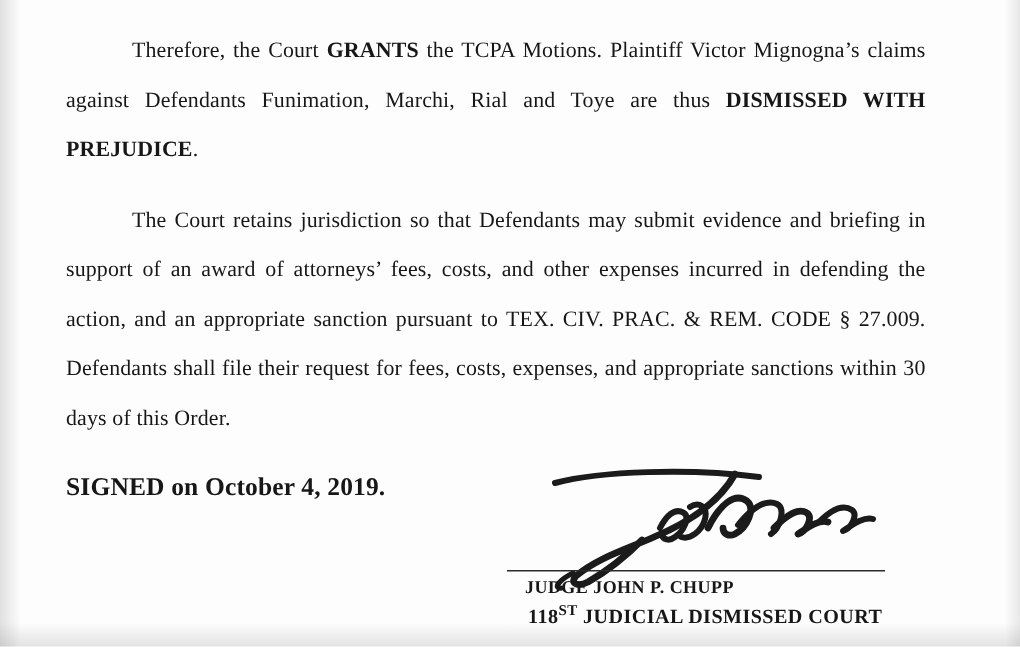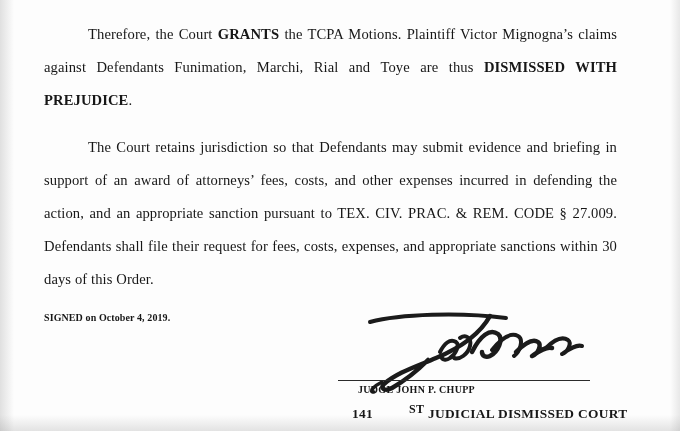--- a/index.html
+++ b/index.html
@@ -33,24 +33,24 @@
   .para + .para {
     margin-top: 14px;
   }
   .indent {
     text-indent: 44px;
   }
   .b {
     font-weight: bold;
   }
   .signed-line {
-    font-size: 10px;
+    font-size: 17px;
     line-height: 33px;
     font-weight: bold;
-    margin-top: 5px;
+    margin-top: 12px;
     letter-spacing: 0.1px;
   }
   .sig-block {
     position: absolute;
     left: 330px;
     top: 318px;
     width: 300px;
   }
   .sig-svg {
     display: block;
@@ -61,41 +61,40 @@
   .sig-rule {
     position: absolute;
     left: 8px;
     top: 62px;
     width: 252px;
     height: 0;
     border-top: 1.3px solid #2b2b2b;
   }
   .sig-name {
     position: absolute;
-    left: 28px;
+    left: 20px;
     top: 66px;
-    font-size: 10px;
+    font-size: 12px;
     font-weight: bold;
     letter-spacing: 0.3px;
     white-space: nowrap;
   }
   .sig-court {
     position: absolute;
     left: 22px;
     top: 84px;
     font-size: 13.4px;
     font-weight: bold;
     letter-spacing: 0.3px;
     white-space: nowrap;
   }
   .sup {
-    font-size: 12px;
+    font-size: 10px;
     vertical-align: super;
     font-weight: bold;
-    margin-left: 36px;
   }
   .edge-shadow-left {
     position: absolute;
     left: 0;
     top: 0;
     width: 14px;
     height: 431px;
     background: linear-gradient(to right, rgba(120,120,120,0.22), rgba(255,255,255,0));
     pointer-events: none;
   }
@@ -142,19 +141,19 @@
         <path d="M120 30 C126 26, 132 30, 130 38 C128 46, 120 52, 114 50" stroke-width="4"></path>
         <path d="M132 44 C140 28, 150 20, 158 26 C164 31, 158 44, 150 48 C146 50, 142 48, 142 44" stroke-width="4.5"></path>
         <path d="M152 42 C160 32, 170 24, 178 28 C184 31, 180 44, 174 48" stroke-width="4"></path>
         <path d="M176 44 C184 36, 192 30, 198 34 C202 37, 198 46, 192 48 C198 44, 206 38, 212 40" stroke-width="4.5"></path>
         <path d="M206 40 C214 32, 222 28, 228 32 C232 35, 228 44, 222 46 C228 42, 236 36, 242 38" stroke-width="4"></path>
         <path d="M42 74 C34 78, 28 84, 34 84" stroke-width="3.5"></path>
       </g>
     </svg>
     <div class="sig-rule"></div>
     <div class="sig-name">JUDGE JOHN P. CHUPP</div>
-    <div class="sig-court"><span>141</span><span class="sup">ST</span><span> JUDICIAL DISMISSED COURT</span></div>
+    <div class="sig-court"><span>118</span><span class="sup">ST</span><span> JUDICIAL DISMISSED COURT</span></div>
   </div>
 
   <div class="edge-shadow-left"></div>
   <div class="edge-shadow-right"></div>
   <div class="edge-shadow-bottom"></div>
 </div>
 
 </body></html>

